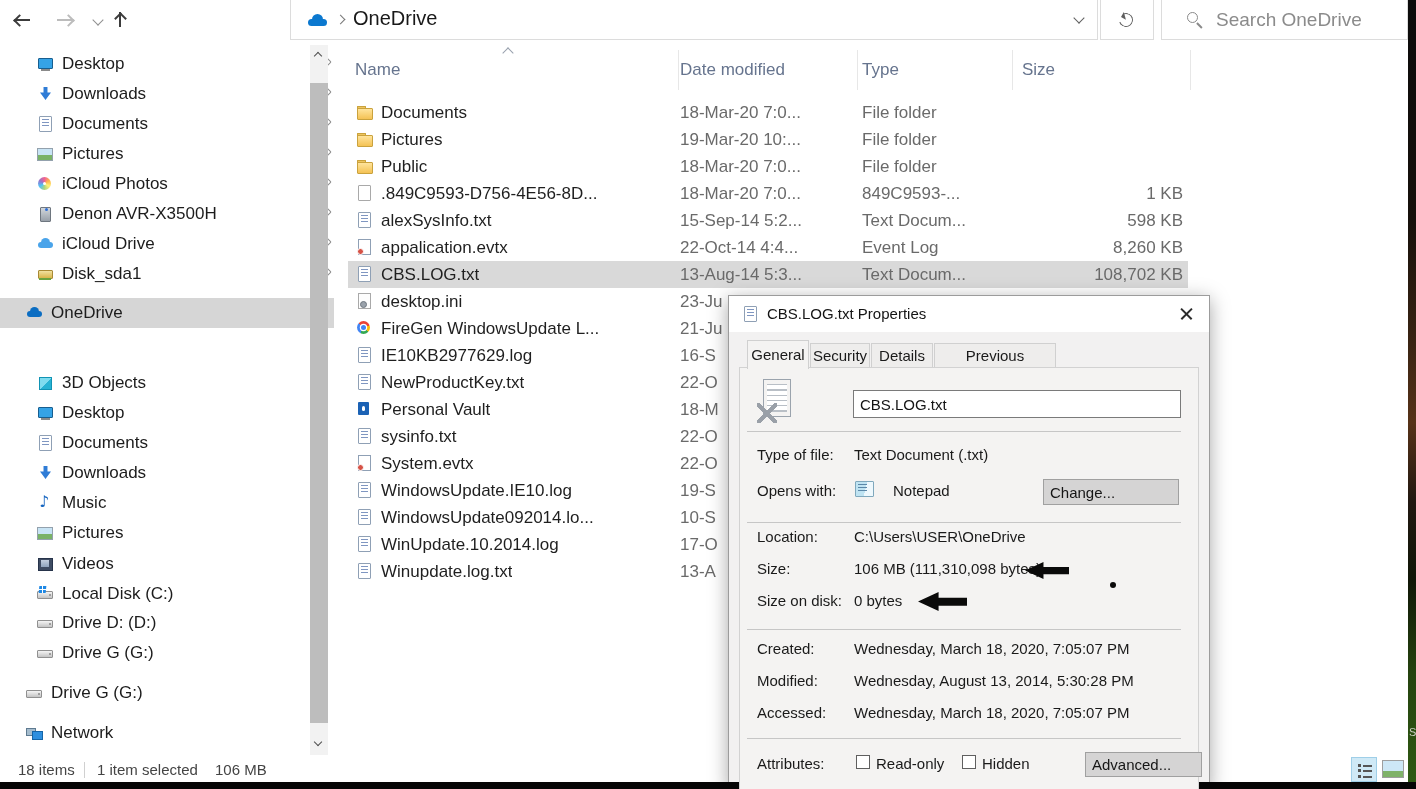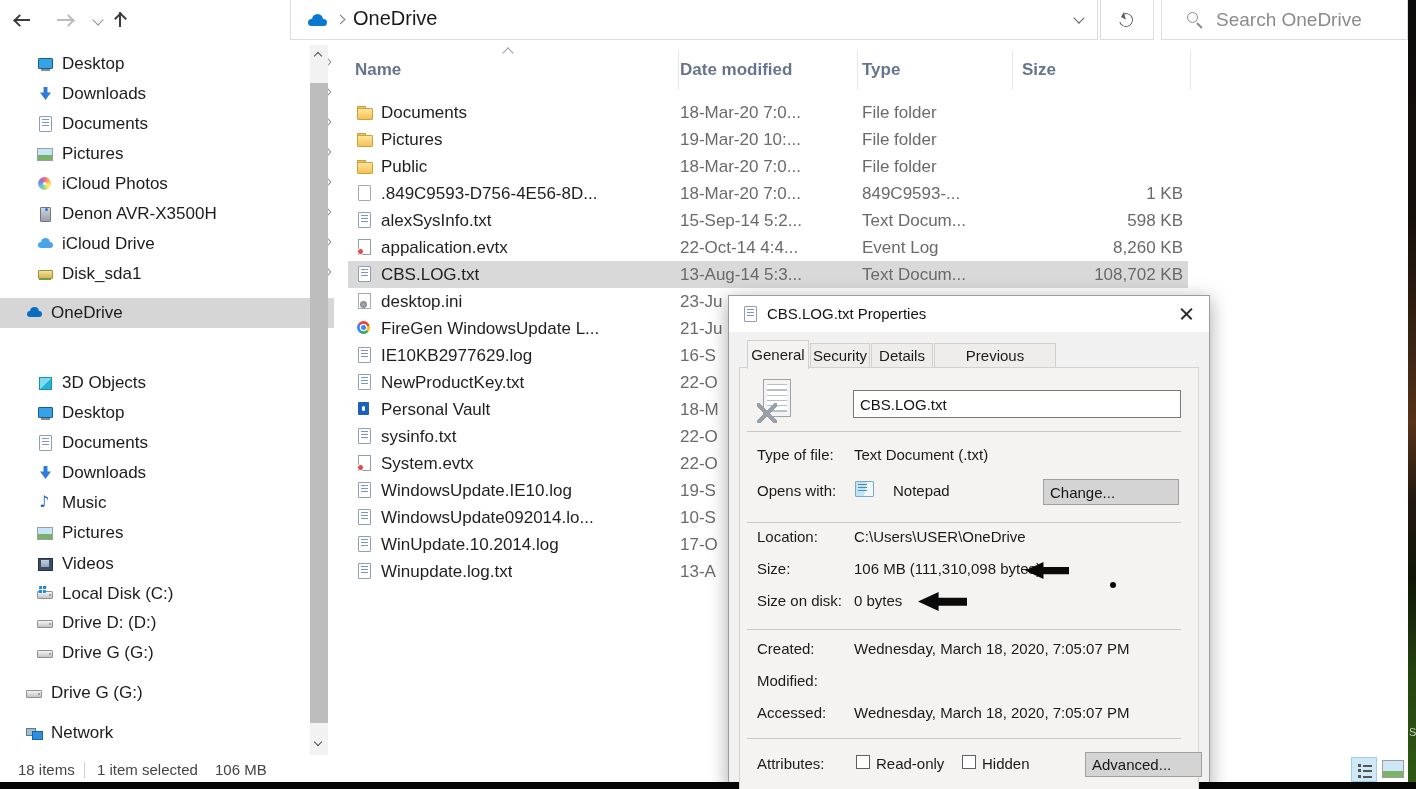--- a/index.html
+++ b/index.html
@@ -79,21 +79,21 @@
   .ic-event::before{content:"";position:absolute;left:2px;top:0;width:11px;height:14px;background:#fff;border:1px solid #8fa0b5;}
   .ic-event::after{content:"";position:absolute;left:1px;top:9px;width:5px;height:5px;border-radius:50%;background:#d65246;border:1px solid #fff;}
   .ic-ini::before{content:"";position:absolute;left:2px;top:0;width:11px;height:14px;background:#fdfdfd;border:1px solid #a9a9a9;}
   .ic-ini::after{content:"";position:absolute;left:4px;top:8px;width:5px;height:5px;border-radius:50%;background:#9aa2ab;border:1px solid #6e767f;}
   .ic-chrome::before{content:"";position:absolute;left:1px;top:1px;width:13px;height:13px;border-radius:50%;
        background:conic-gradient(from -50deg,#ea4335 0 33%,#fbbc05 33% 50%,#34a853 50% 72%,#4285f4 72% 100%);}
   .ic-chrome::after{content:"";position:absolute;left:5px;top:5px;width:5px;height:5px;border-radius:50%;background:#4285f4;box-shadow:0 0 0 1.2px #fff;}
   .ic-vault::before{content:"";position:absolute;left:2px;top:1px;width:11px;height:13px;background:#1b62b5;border-radius:1px;}
   .ic-vault::after{content:"";position:absolute;left:6px;top:5px;width:3px;height:5px;background:#fff;border-radius:2px;}
   
-  .fhead{position:absolute;top:52px;height:36px;font-size:17px;color:#66748e;line-height:36px;white-space:nowrap;cursor:default;font-weight:bold;}
+  .fhead{position:absolute;top:52px;height:36px;font-size:17px;color:#66748e;line-height:36px;white-space:nowrap;cursor:default;}
   .colsep{position:absolute;top:50px;width:1px;height:40px;background:#e7e7e7;}
   .sortcaret{position:absolute;left:504px;top:49px;width:7px;height:7px;border-top:1.6px solid #98a0ad;border-right:1.6px solid #98a0ad;transform:rotate(-45deg);}
   .frow{position:absolute;left:348px;width:840px;height:27px;font-size:17px;white-space:nowrap;cursor:default;}
   .frow.sel{background:#d9d9d9;}
   .frow .ic{position:absolute;left:8px;top:5px;}
   .fname{position:absolute;left:33px;top:0;line-height:27px;color:#1f1f1f;max-width:290px;overflow:hidden;}
   .fdate{position:absolute;left:332px;top:0;line-height:27px;color:#6a6a6a;}
   .ftype{position:absolute;left:514px;top:0;line-height:27px;color:#6a6a6a;}
   .fsize{position:absolute;right:5px;top:0;line-height:27px;color:#6a6a6a;text-align:right;}
   
@@ -452,20 +452,21 @@
 
     <span class="dl" style="top:296px">Size on disk:</span>
     <span class="dv" style="top:296px">0 bytes</span>
     <span class="ann-arrow" style="left:189px;top:296px;width:49px;height:19px"></span>
 
     <span class="dlg-hr" style="top:333px"></span>
 
     <span class="dl" style="top:344px">Created:</span>
     <span class="dv" style="top:344px">Wednesday, March 18, 2020, 7:05:07 PM</span>
     <span class="dl" style="top:376px">Modified:</span>
+    <span class="dv" style="top:376px">Wednesday, August 13, 2014, 5:30:28 PM</span>
     <span class="dl" style="top:408px">Accessed:</span>
     <span class="dv" style="top:408px">Wednesday, March 18, 2020, 7:05:07 PM</span>
 
     <span class="dlg-hr" style="top:442px"></span>
 
     <span class="dl" style="top:459px">Attributes:</span>
     <span class="cb" style="left:127px;top:459px"></span>
     <span class="dv" style="left:147px;top:459px">Read-only</span>
     <span class="cb" style="left:233px;top:459px"></span>
     <span class="dv" style="left:253px;top:459px">Hidden</span>

